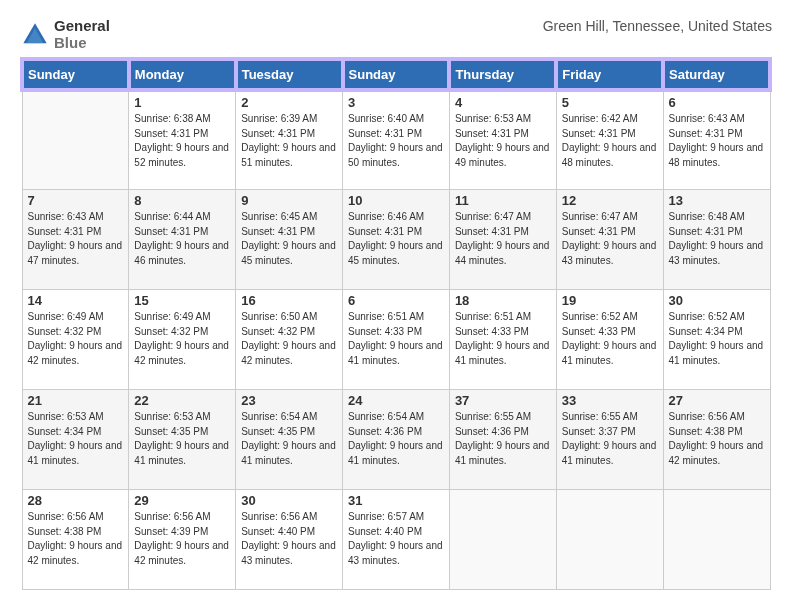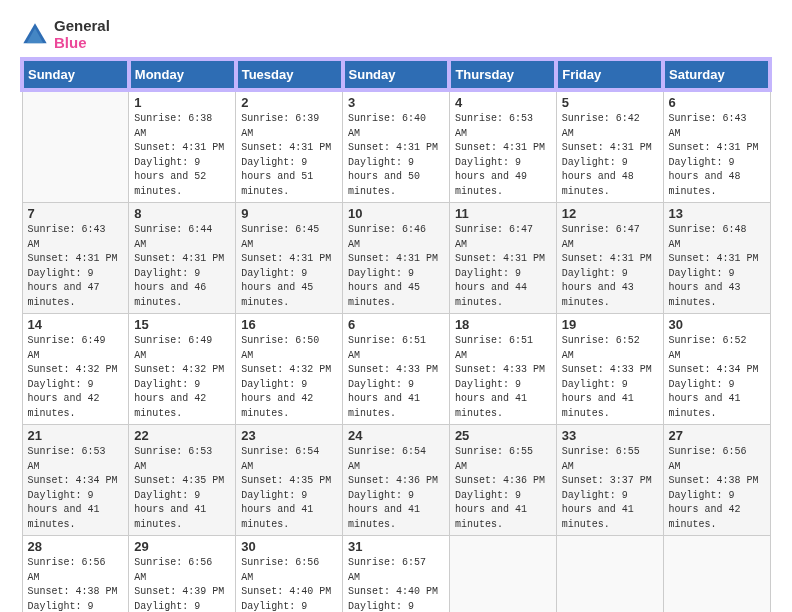--- a/index.html
+++ b/index.html
@@ -34,21 +34,21 @@
       line-height: 1.1;
     }
     .logo-general {
       font-size: 15px;
       font-weight: bold;
       color: #333;
     }
     .logo-blue {
       font-size: 15px;
       font-weight: bold;
-      color: #ec4899;
+      color: #737373;
     }
     .logo-icon {
       width: 30px;
       height: 30px;
     }
     .title-block {
       text-align: right;
     }
     .main-title {
       font-size: 32px;
@@ -92,21 +92,20 @@
     .day-num {
       font-size: 13px;
       font-weight: bold;
       display: block;
       margin-bottom: 2px;
     }
     .day-info {
       font-size: 10px;
       color: #333;
       line-height: 1.45;
-      font-family: Liberation Mono, monospace;
     }
     .row-shade td {
       background: #f5f5f5;
     }
   </style>
 </head>
 <body>
 
 <div class="page">
   <div class="header">
@@ -114,20 +113,21 @@
       <svg class="logo-icon" viewBox="0 0 36 36">
         <polygon points="18,4 32,28 4,28" fill="#2e6db4"></polygon>
         <polygon points="18,10 28,28 8,28" fill="#5a9fd4" opacity="0.5"></polygon>
       </svg>
       <div class="logo-text">
         <span class="logo-general">General</span>
         <span class="logo-blue">Blue</span>
       </div>
     </div>
     <div class="title-block">
+      <div class="subtitle">Green Hill, Tennessee, United States</div>
     </div>
   </div>
 
   <table class="calendar">
     <thead>
       <tr>
       <th>Sunday</th>
           <th>Monday</th>
           <th>Tuesday</th>
           <th>Sunday</th>
@@ -235,21 +235,21 @@
           </td>
           <td>
             <span class="day-num">23</span>
             <div class="day-info"><span>Sunrise: 6:54 AM</span><br><span>Sunset: 4:35 PM</span><br><span>Daylight: 9 hours and 41 minutes.</span></div>
           </td>
           <td>
             <span class="day-num">24</span>
             <div class="day-info"><span>Sunrise: 6:54 AM</span><br><span>Sunset: 4:36 PM</span><br><span>Daylight: 9 hours and 41 minutes.</span></div>
           </td>
           <td>
-            <span class="day-num">25</span>
+            <span class="day-num">37</span>
             <div class="day-info"><span>Sunrise: 6:55 AM</span><br><span>Sunset: 4:36 PM</span><br><span>Daylight: 9 hours and 41 minutes.</span></div>
           </td>
           <td>
             <span class="day-num">33</span>
             <div class="day-info"><span>Sunrise: 6:55 AM</span><br><span>Sunset: 3:37 PM</span><br><span>Daylight: 9 hours and 41 minutes.</span></div>
           </td>
           <td>
             <span class="day-num">27</span>
             <div class="day-info"><span>Sunrise: 6:56 AM</span><br><span>Sunset: 4:38 PM</span><br><span>Daylight: 9 hours and 42 minutes.</span></div>
           </td>

